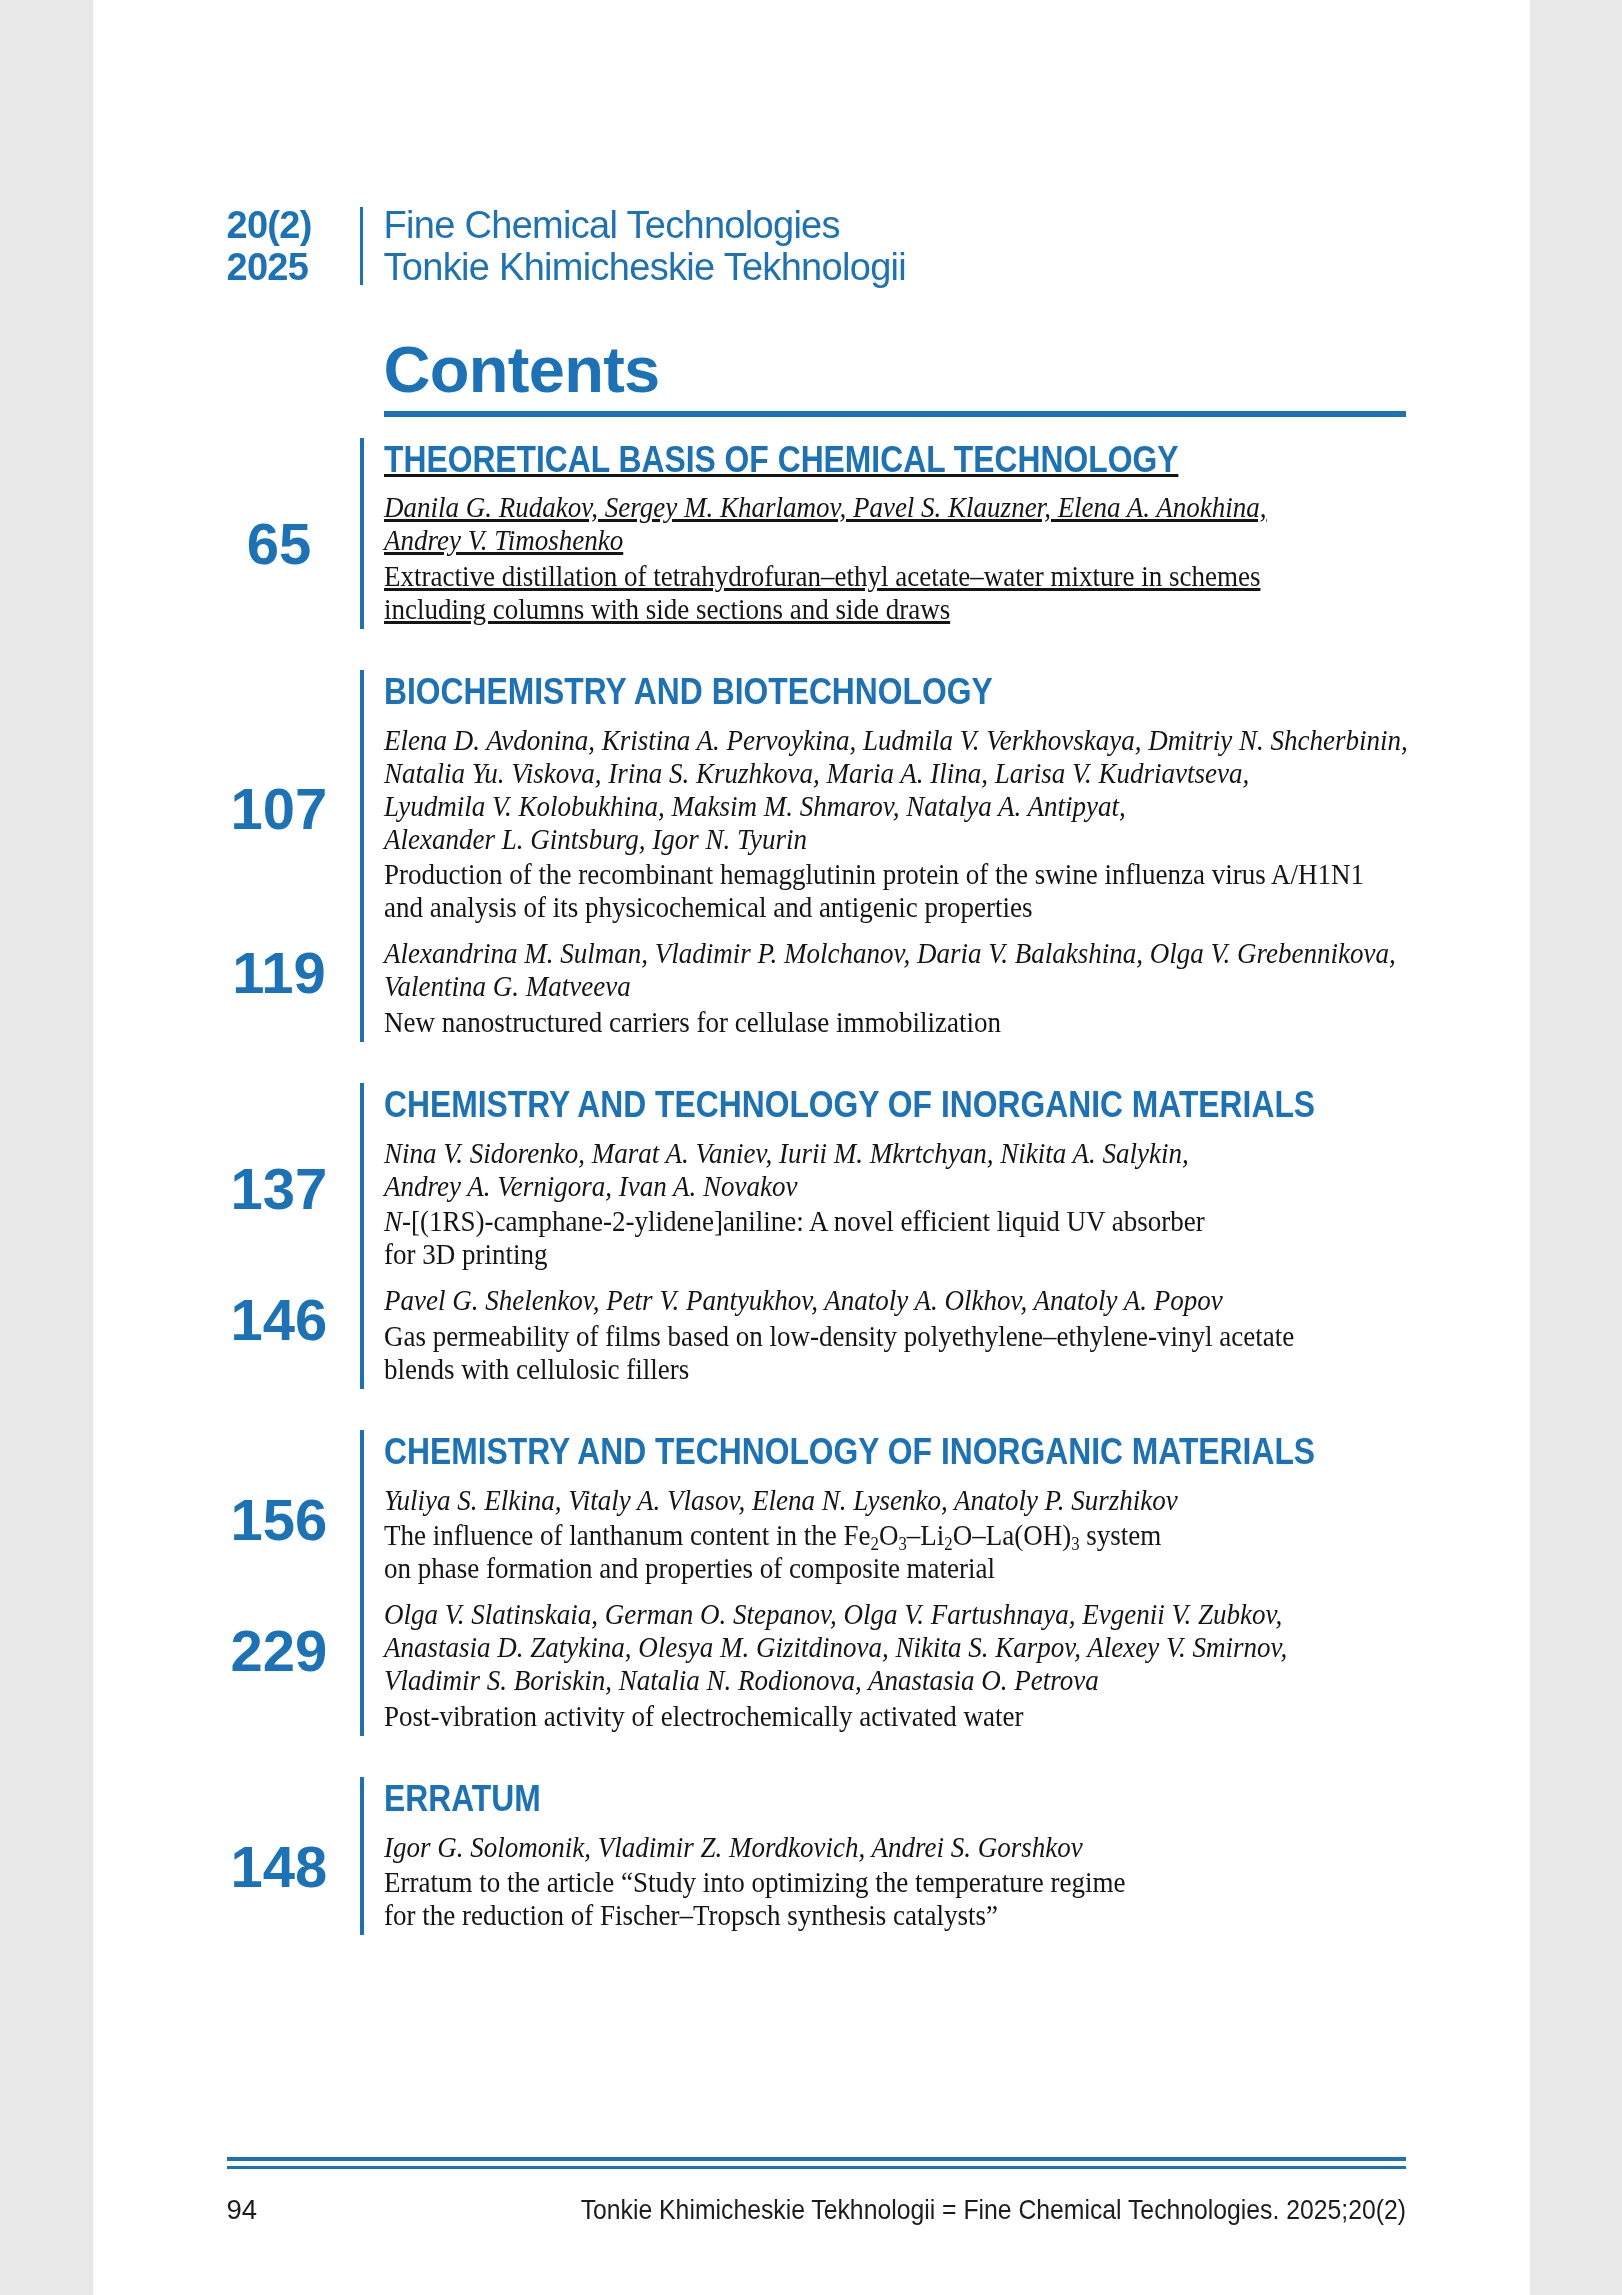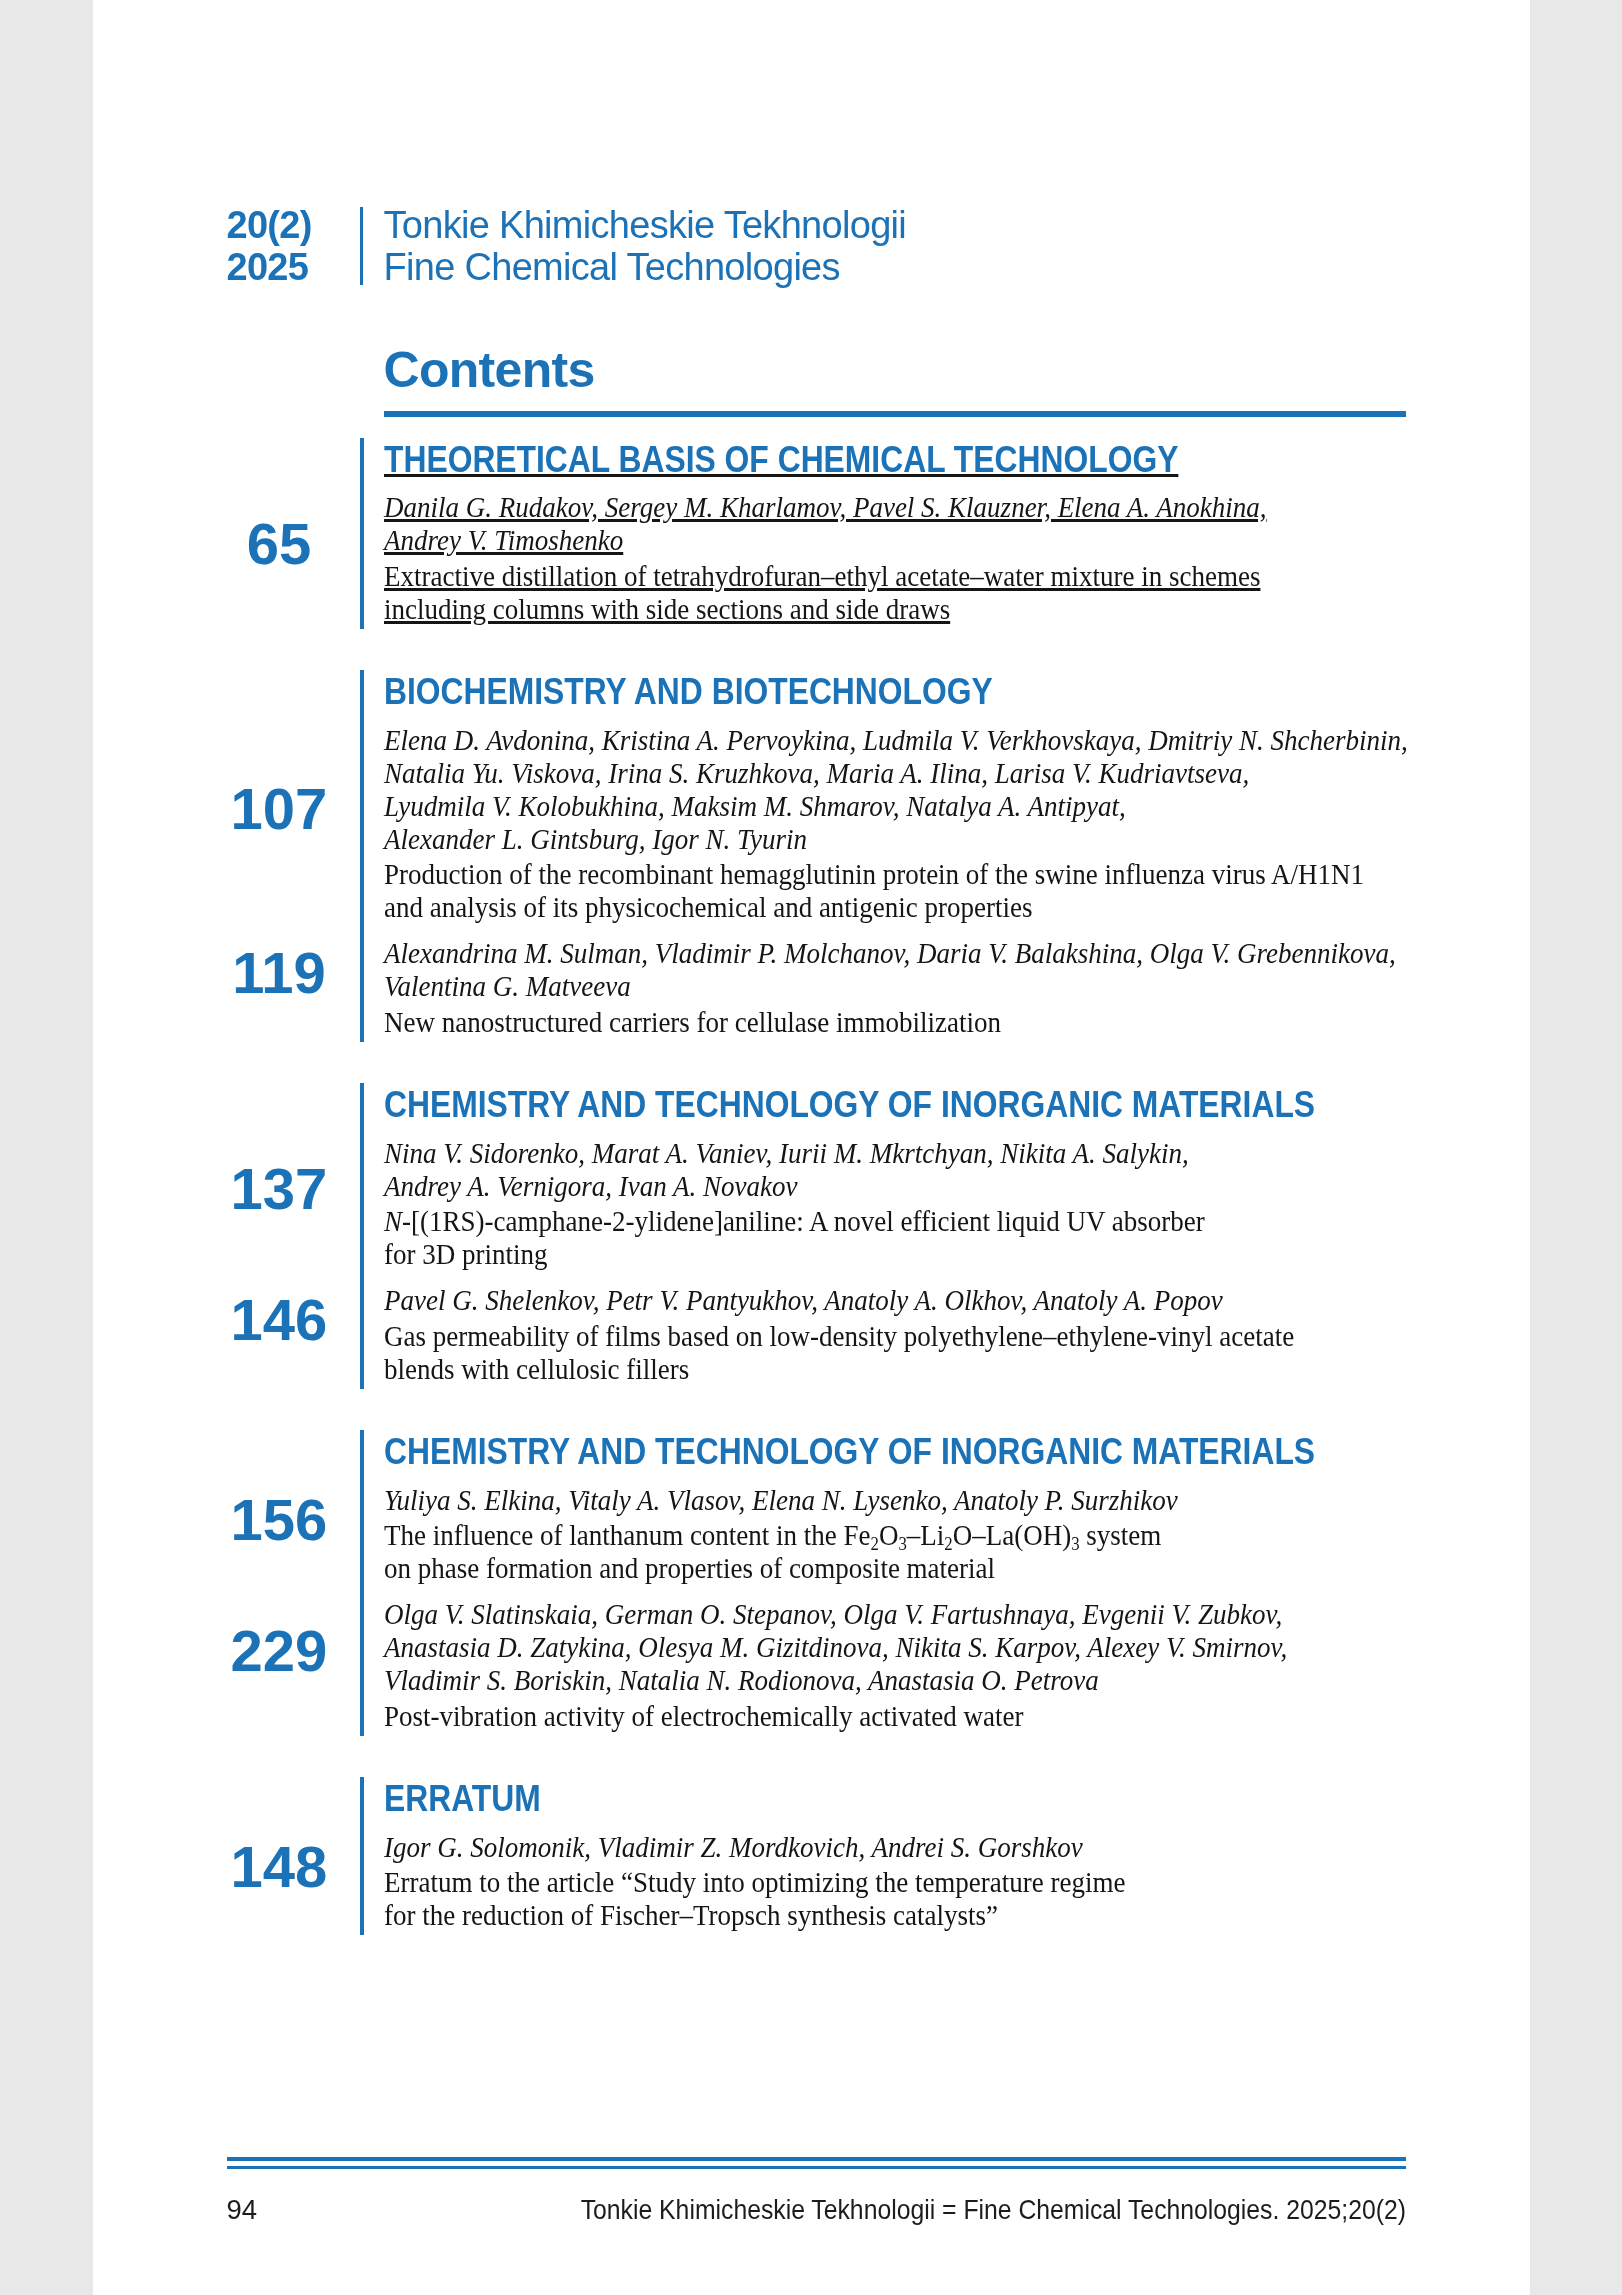--- a/index.html
+++ b/index.html
@@ -29,21 +29,21 @@
   .jtitles div {
     font-family: "Liberation Sans", sans-serif;
     font-weight: 400; font-size: 38px; line-height: 42px;
     color: var(--blue); letter-spacing: -0.7px;
   }
 
   
   .contents-title {
     margin: 55px 0 0 157px;
     font-family: "Liberation Sans", sans-serif;
-    font-weight: 700; font-size: 50px; line-height: 54px;
+    font-weight: 700; font-size: 65px; line-height: 54px;
     color: var(--blue); letter-spacing: -0.7px;
   }
   .contents-rule {
     margin: 14.4px 0 0 157px;
     height: 5.2px; background: var(--blue);
   }
 
   
   .toc-section { position: relative; padding-left: 157px; margin-top: 48px; }
   .toc-section.first { margin-top: 24px; text-decoration: underline; }
@@ -95,22 +95,22 @@
 
 <div class="page">
 
   <header class="jheader">
     <div class="jnum">
       <div>20(2)</div>
       <div>2025</div>
     </div>
     <div class="vbar hbar"></div>
     <div class="jtitles">
+      <div>Fine Chemical Technologies</div>
       <div>Tonkie Khimicheskie Tekhnologii</div>
-      <div>Fine Chemical Technologies</div>
     </div>
   </header>
 
   <h1 class="contents-title">Contents</h1>
   <div class="contents-rule"></div>
 
   <main>
 
     <section class="toc-section first">
       <div class="vbar secbar"></div>

